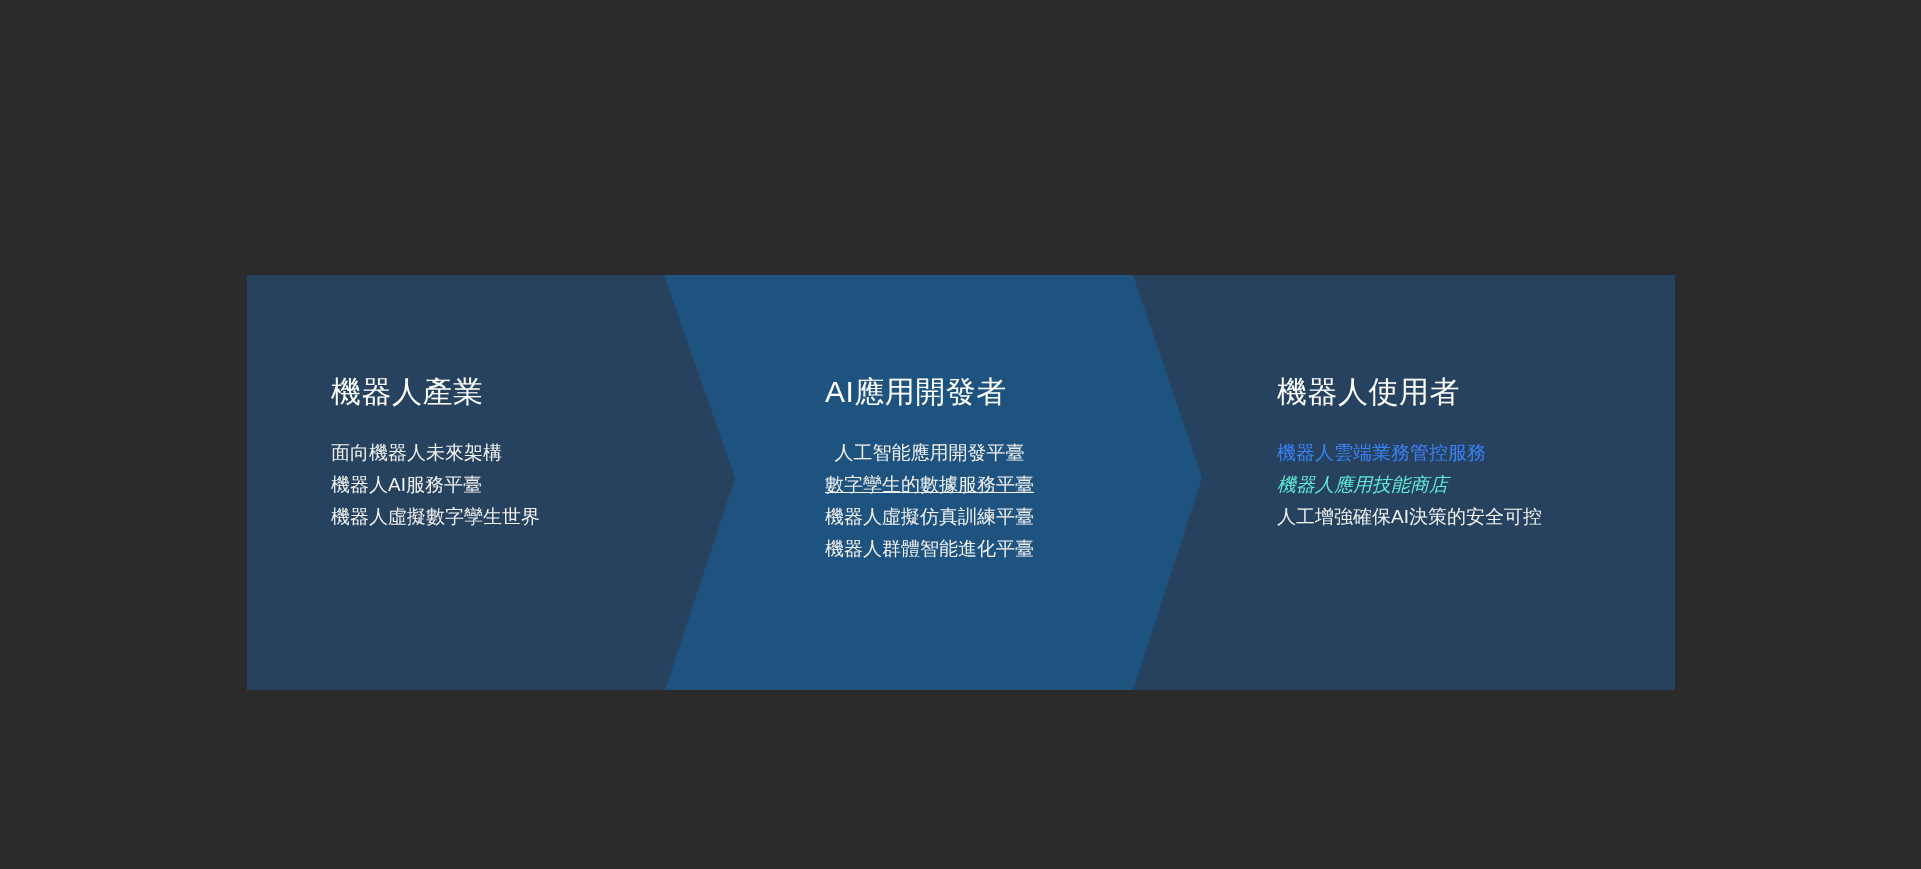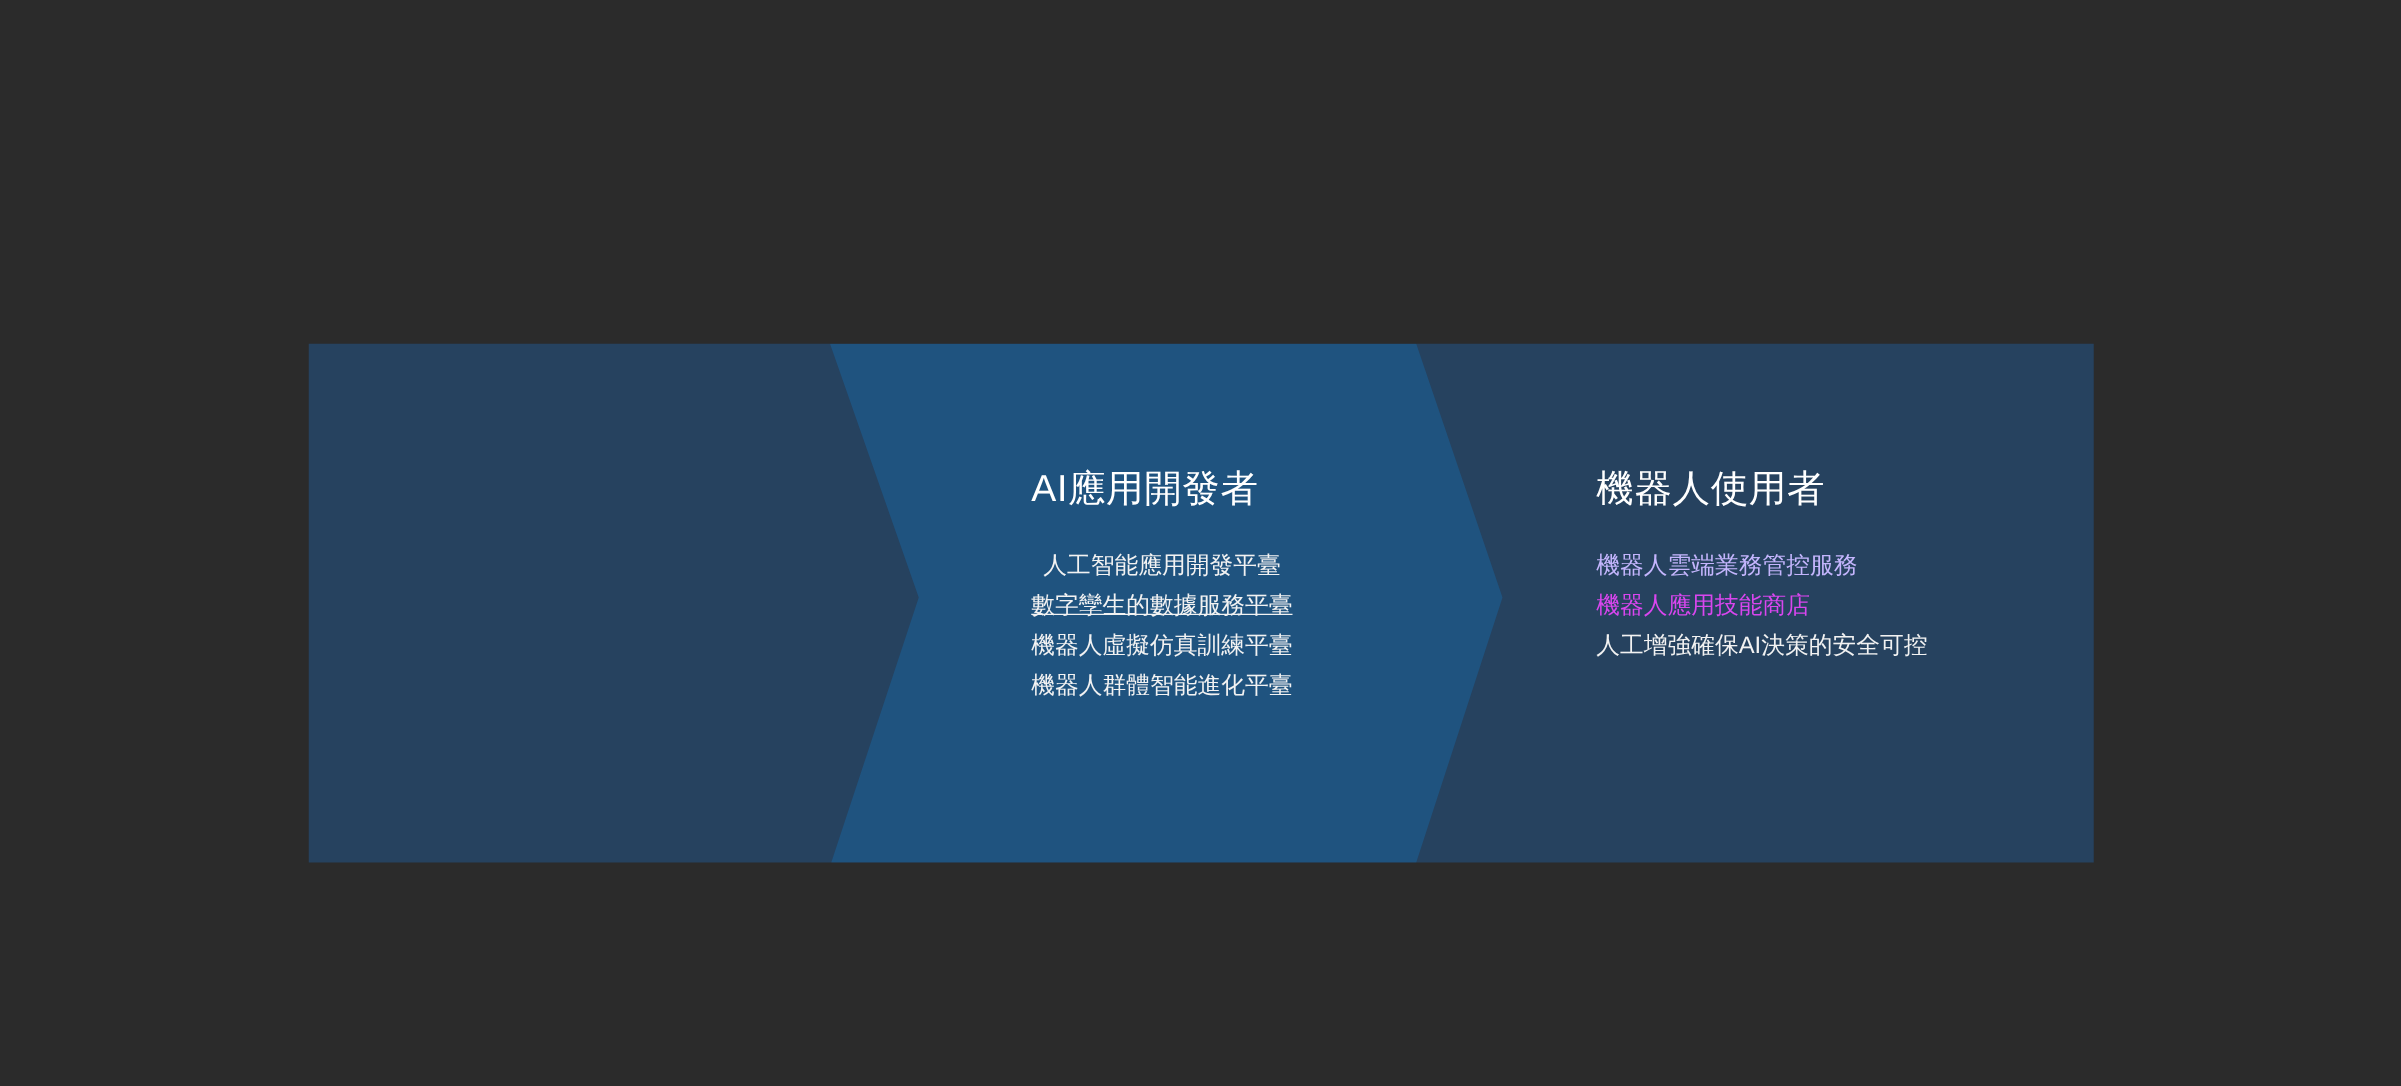--- a/index.html
+++ b/index.html
@@ -94,34 +94,42 @@
 <div id="banner-stage">
 
   <div class="banner-bg" style="background: rgb(38, 66, 95);"></div>
 
   <svg class="chevron-svg" viewBox="0 0 1428 415" preserveAspectRatio="none" aria-hidden="true">
     <polygon points="417,0 886,0 955,203 886,415 418,415 488,203" fill="#1f537f"></polygon>
   </svg>
 
   <div class="columns">
 
+    <div class="column col-0">
+      <h2 class="col-heading" style="color: rgb(255, 255, 255);">機器人產業</h2>
+      <ul class="col-list">
+        <li style="color: rgb(242, 242, 242);">面向機器人未來架構</li>
+        <li style="color: rgb(242, 242, 242);">機器人AI服務平臺</li>
+        <li style="color: rgb(242, 242, 242);">機器人虛擬數字孿生世界</li>
+      </ul>
+    </div>
 
     <div class="column col-1">
       <h2 class="col-heading" style="color: rgb(255, 255, 255);">AI應用開發者</h2>
       <ul class="col-list">
         <li style="color: rgb(242, 242, 242); text-align: center;">人工智能應用開發平臺</li>
         <li style="color: rgb(242, 242, 242); text-decoration: underline;">數字孿生的數據服務平臺</li>
         <li style="color: rgb(242, 242, 242);">機器人虛擬仿真訓練平臺</li>
         <li style="color: rgb(242, 242, 242); text-align: center;">機器人群體智能進化平臺</li>
       </ul>
     </div>
 
     <div class="column col-2">
       <h2 class="col-heading" style="color: rgb(255, 255, 255);">機器人使用者</h2>
       <ul class="col-list">
-        <li style="color: #c4b5fd;">機器人雲端業務管控服務</li>
-        <li style="color: #d946ef;">機器人應用技能商店</li>
+        <li style="color: #3b82f6;">機器人雲端業務管控服務</li>
+        <li style="color: #5eead4; font-style: italic;">機器人應用技能商店</li>
         <li style="color: rgb(242, 242, 242);">人工增強確保AI決策的安全可控</li>
       </ul>
     </div>
 
   </div>
 </div>
 
 </body></html>

